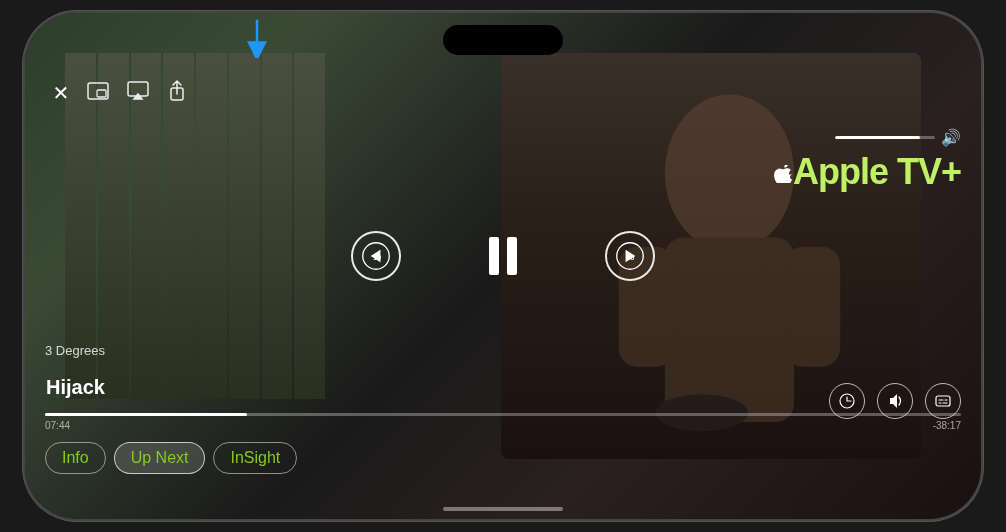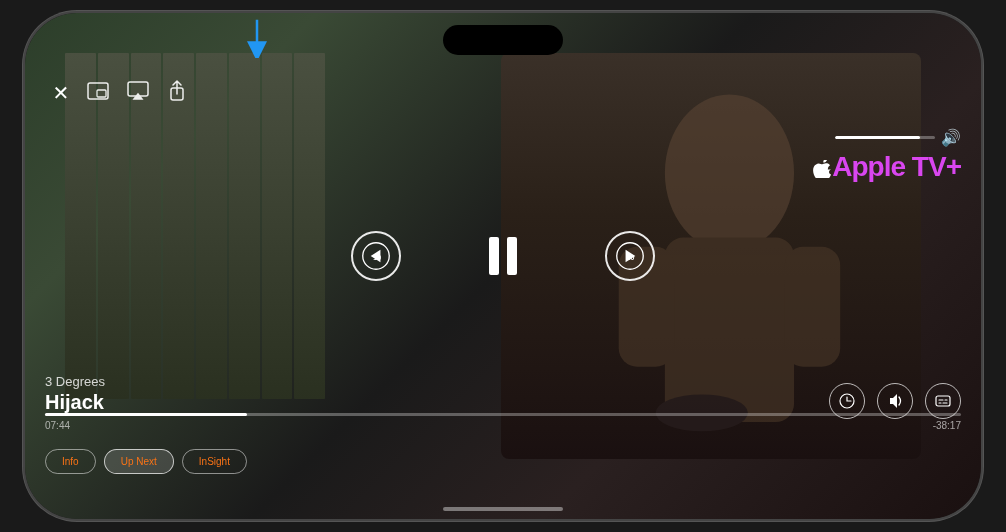--- a/index.html
+++ b/index.html
@@ -193,22 +193,22 @@
       background: white;
       border-radius: 2px;
     }
 
     .vol-icon {
       color: white;
       font-size: 16px;
     }
 
     .atv-brand {
-      color: #d946ef;
-      font-size: 28px;
+      color: #bef264;
+      font-size: 36px;
       font-weight: 600;
       letter-spacing: -1px;
     }
 
     
     .center-controls {
       position: absolute;
       top: 50%;
       left: 50%;
       transform: translate(-50%, -50%);
@@ -250,35 +250,36 @@
     .pause-bar {
       width: 10px;
       height: 38px;
       background: white;
       border-radius: 2px;
     }
 
     
     .title-area {
       position: absolute;
-      bottom: 105px;
+      bottom: 120px;
       left: 20px;
+      text-align: right;
     }
 
     .show-title {
       color: rgba(255,255,255,0.8);
       font-size: 13px;
       font-weight: 400;
     }
 
     .episode-title {
       color: white;
       font-size: 20px;
       font-weight: 700;
-      margin-top: 2px;
+      margin-top: 18px;
     }
 
     
     .progress-area {
       position: absolute;
       bottom: 88px;
       left: 20px;
       right: 20px;
     }
 
@@ -337,22 +338,22 @@
       bottom: 45px;
       left: 20px;
       display: flex;
       gap: 8px;
     }
 
     .tab-btn {
       padding: 6px 16px;
       border: 1.5px solid rgba(255,255,255,0.5);
       border-radius: 20px;
-      color: #f97316;
-      font-size: 10px;
+      color: #84cc16;
+      font-size: 16px;
       font-weight: 500;
       cursor: pointer;
       background: transparent;
     }
 
     .tab-btn.active {
       background: rgba(255,255,255,0.15);
       border-color: rgba(255,255,255,0.7);
     }
 

